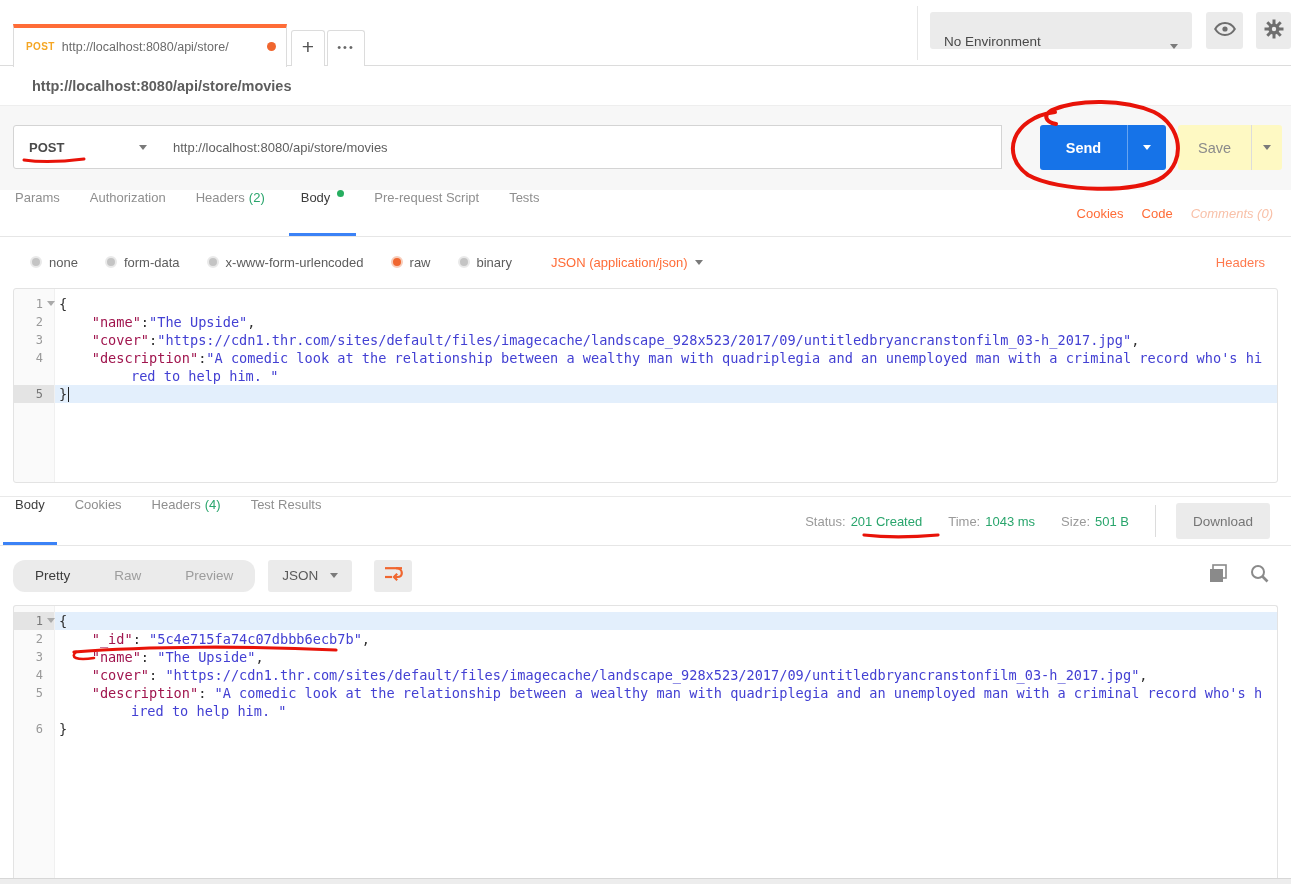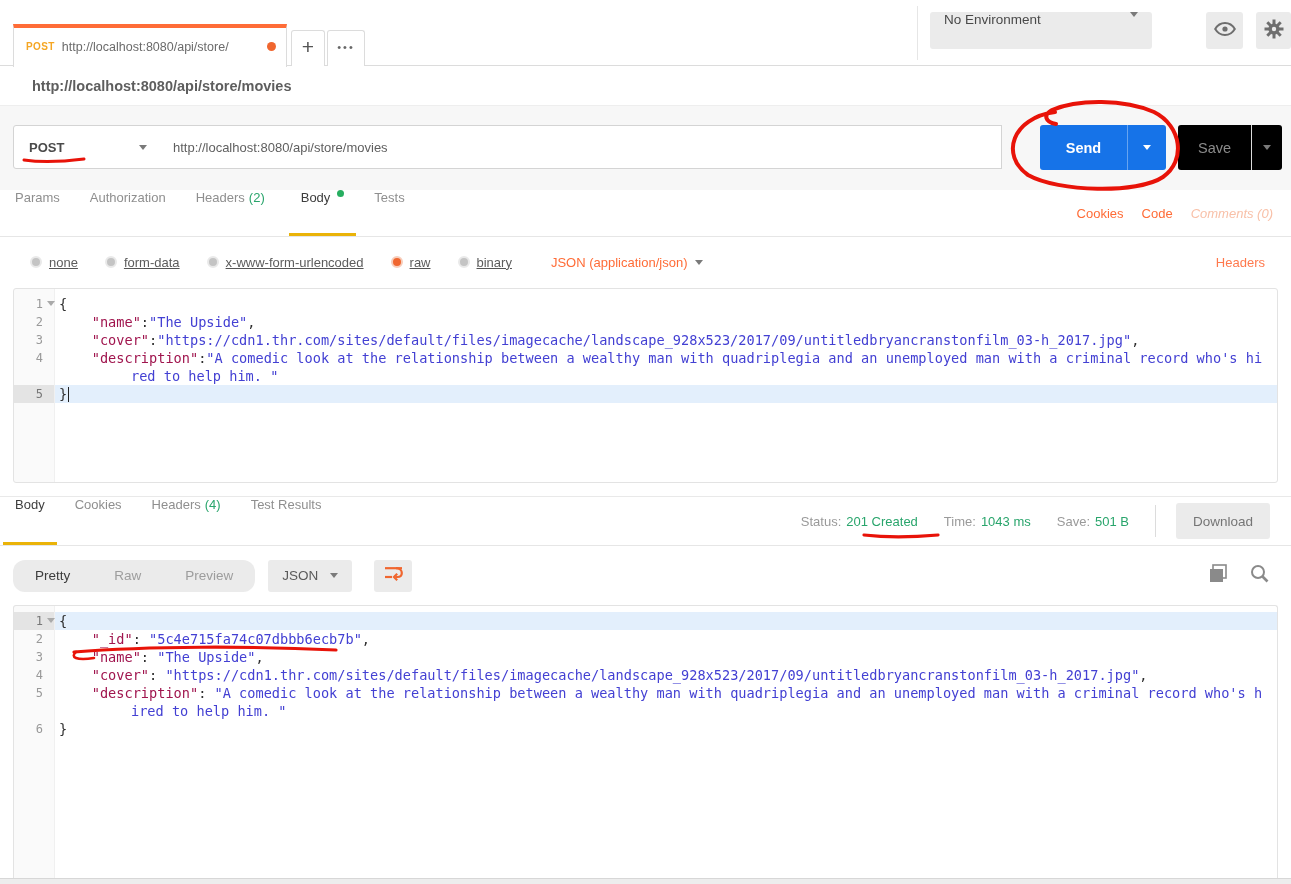--- a/index.html
+++ b/index.html
@@ -14,22 +14,22 @@
     border:1px solid #dcdcdc; border-top:4px solid #ff6c37; border-bottom:none; z-index:3;
     display:flex; align-items:center; padding:0 10px 2px 12px; cursor:pointer; }
   .file-tab .method { color:#f5a623; font-weight:bold; font-size:10px; letter-spacing:.4px; margin-right:7px; }
   .file-tab .url { color:#6b6b6b; font-size:12.5px; white-space:nowrap; overflow:hidden; flex:1; }
   .file-tab .dot { width:9px; height:9px; border-radius:50%; background:#f0662f; flex:none; margin-left:6px; }
   .tab-box { position:absolute; top:30px; height:36px; background:#fff; border:1px solid #dcdcdc; border-bottom:none;
     border-radius:3px 3px 0 0; display:flex; align-items:center; justify-content:center; color:#555; cursor:pointer; z-index:2; }
   .tab-plus { left:291px; width:34px; font-size:21px; font-weight:300; padding-bottom:3px; }
   .tab-more { left:327px; width:38px; font-size:11px; letter-spacing:2px; padding-bottom:4px; color:#666; }
   .top-divider { position:absolute; left:917px; top:6px; width:1px; height:54px; background:#e6e6e6; }
-  .env-select { position:absolute; left:930px; top:12px; width:222px; height:37px; background:#ebebeb; border-radius:3px;
-    display:flex; align-items:flex-start; padding:0 14px; font-size:13.5px; color:#494949; cursor:pointer; }
+  .env-select { position:absolute; left:930px; top:12px; width:262px; height:37px; background:#ebebeb; border-radius:3px;
+    display:flex; align-items:flex-end; padding:0 14px; font-size:13.5px; color:#494949; cursor:pointer; }
   .env-select .spacer { flex:1; }
   .sq-btn { position:absolute; top:12px; height:37px; background:#ebebeb; border-radius:3px;
     display:flex; align-items:center; justify-content:center; cursor:pointer; }
   .eye-btn { left:1206px; width:37px; }
   .gear-btn { left:1256px; width:35px; }
   .caret-down { width:0; height:0; border-left:4.5px solid transparent; border-right:4.5px solid transparent; border-top:5px solid #7a7a7a; }
   
   .crumb { position:absolute; left:0; top:66px; width:1291px; height:39px; background:#fff; display:flex; align-items:center; padding-left:32px; }
   .crumb .title { font-size:14.5px; font-weight:bold; color:#5e5e5e; }
   
@@ -38,37 +38,37 @@
     border-radius:3px 0 0 3px; display:flex; align-items:center; padding:0 12px 0 15px; cursor:pointer; }
   .method-box .m { font-size:13px; font-weight:bold; color:#4a4a4a; }
   .method-box .spacer { flex:1; }
   .url-input { position:absolute; left:159px; top:19px; width:843px; height:44px; background:#fff; border:1px solid #d4d4d4;
     border-left:none; font-family:"Liberation Sans", sans-serif; font-size:13px; color:#5f5f5f; padding:0 14px; outline:none; }
   .send-btn { position:absolute; left:1040px; top:19px; width:126px; height:45px; background:#1673e8; border-radius:3px;
     display:flex; align-items:stretch; cursor:pointer; }
   .send-btn .label { width:87px; display:flex; align-items:center; justify-content:center; color:#fff; font-size:14.5px; font-weight:bold; }
   .send-btn .dd { width:38px; border-left:1px solid rgba(255,255,255,.35); display:flex; align-items:center; justify-content:center; }
   .send-btn .dd .caret-down { border-top-color:#fff; }
-  .save-btn { position:absolute; left:1178px; top:19px; width:104px; height:45px; background:#000000; border-radius:3px;
+  .save-btn { position:absolute; left:1178px; top:19px; width:104px; height:45px; background:#fef9c3; border-radius:3px;
     display:flex; align-items:stretch; cursor:pointer; }
   .save-btn .label { width:73px; display:flex; align-items:center; justify-content:center; color:#8b8b8b; font-size:14.5px; }
   .save-btn .dd { width:31px; border-left:1px solid #dcdcdc; display:flex; align-items:center; justify-content:center; }
   
   .req-tabs { position:absolute; left:0; top:190px; width:1291px; height:47px; background:#fff; border-bottom:1px solid #e6e6e6;
     display:flex; align-items:stretch; padding:0 18px 0 15px; }
   .rtab { display:flex; align-items:flex-start; font-size:13px; color:#8f8f8f; margin-right:30px; cursor:pointer; }
   .rtab .cnt { color:#29a56c; margin-left:4px; }
-  .rtab.active { color:#3d3d3d; border-bottom:3px solid #eab308; padding:0 12px; margin-left:-6px; margin-right:18px; }
+  .rtab.active { color:#3d3d3d; border-bottom:3px solid #3b82f6; padding:0 12px; margin-left:-6px; margin-right:18px; }
   .rtab .gdot { width:7px; height:7px; border-radius:50%; background:#27ae60; margin-left:7px; }
   .req-links { margin-left:auto; display:flex; align-items:center; }
   .rlink { font-size:13px; color:#ff6c37; margin-left:18px; cursor:pointer; }
   .rlink.dim { color:#f8c0a8;font-style:italic; }
   
   .body-row { position:absolute; left:0; top:237px; width:1291px; height:50px; background:#fff; display:flex; align-items:center; padding:0 26px 0 30px; }
-  .radio-item { display:flex; align-items:center; margin-right:27px; cursor:pointer;text-decoration:underline; }
+  .radio-item { display:flex; align-items:center; margin-right:27px; cursor:pointer; }
   .radio { width:12px; height:12px; border-radius:50%; background:#c4c4c4; border:2px solid #e9e9e9; margin-right:7px; }
   .radio.sel { background:#f0662f; border-color:#f7cdbb; }
   .radio-item .lbl { font-size:13px; color:#5c5c5c; }
   .ctype { display:flex; align-items:center; margin-left:12px; cursor:pointer; }
   .ctype .lbl { font-size:13px; color:#ff6c37; margin-right:8px; }
   .beautify { margin-left:auto; font-size:13px; color:#ff794d; cursor:pointer; }
   
   .editor { position:absolute; left:13px; width:1265px; background:#fff; border:1px solid #e3e3e3; border-radius:3px;
     font-family:"DejaVu Sans Mono", monospace; font-size:13.6px; line-height:18px;
     background-image:linear-gradient(to right, #fafafa 0, #fafafa 40px, #ffffff 40px); padding-top:6px; overflow:hidden; }
@@ -192,20 +192,23 @@
       </div>
     <div class="rtab">
       <span>Headers</span>
       <span class="cnt">(2)</span>
     </div>
     <div class="rtab active">
       <span>Body</span>
       <span class="gdot"></span>
     </div>
     <div class="rtab">
+        <span>Pre-request Script</span>
+      </div>
+    <div class="rtab">
         <span>Tests</span>
       </div>
     <div class="req-links">
       <span class="rlink">Cookies</span>
       <span class="rlink">Code</span>
       <span class="rlink dim">Comments (0)</span>
     </div>
   </div>
 
   <div class="body-row">
@@ -269,21 +272,21 @@
     <div class="rtab">
       <span>Headers</span>
       <span class="cnt">(4)</span>
     </div>
     <div class="rtab">
         <span>Test Results</span>
       </div>
     <div class="meta-right">
       <span class="meta-pair"><span>Status:</span><b>201 Created</b></span>
       <span class="meta-pair"><span>Time:</span><b>1043 ms</b></span>
-      <span class="meta-pair"><span>Save:</span><b>501 B</b></span>
+      <span class="meta-pair"><span>Size:</span><b>501 B</b></span>
       <span class="meta-divider"></span>
       <span class="download-btn">Download</span>
     </div>
   </div>
 
   <div class="resp-toolbar">
     <div class="seg">
       <span class="item active">Pretty</span>
       <span class="item">Raw</span>
       <span class="item">Preview</span>

